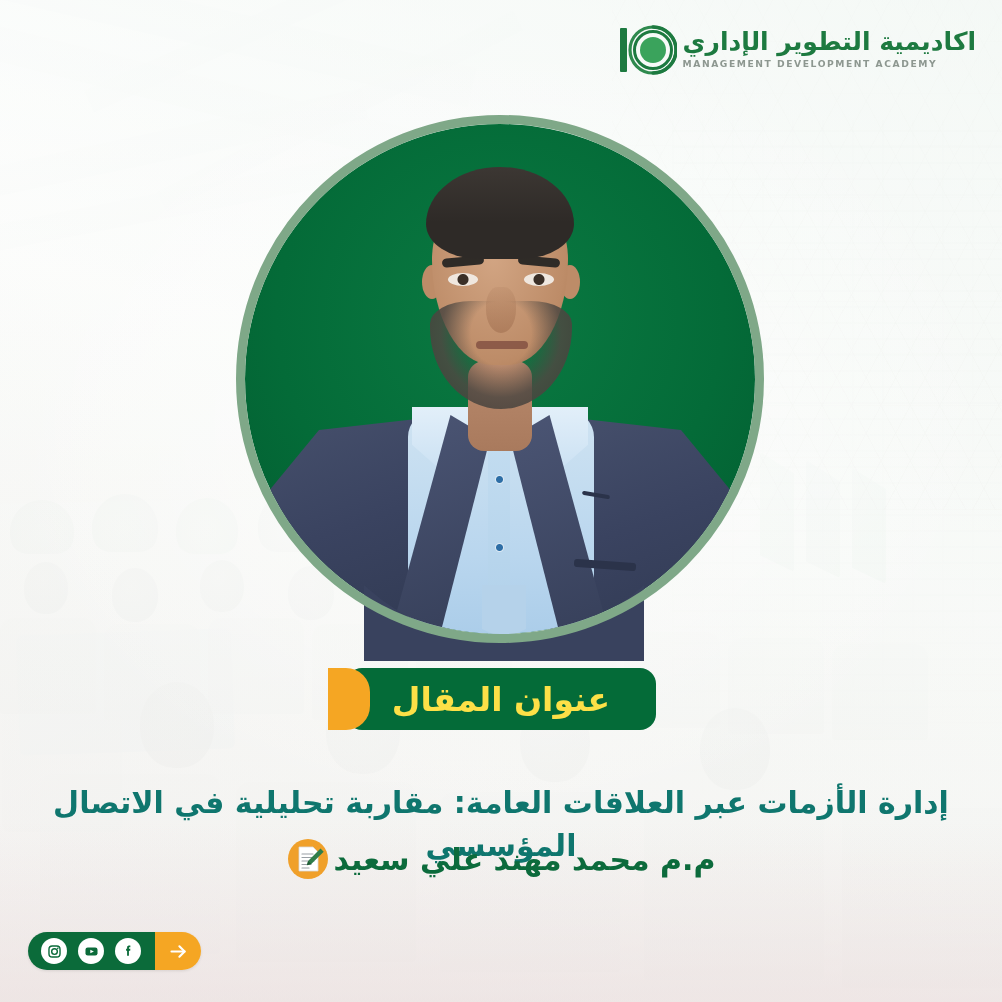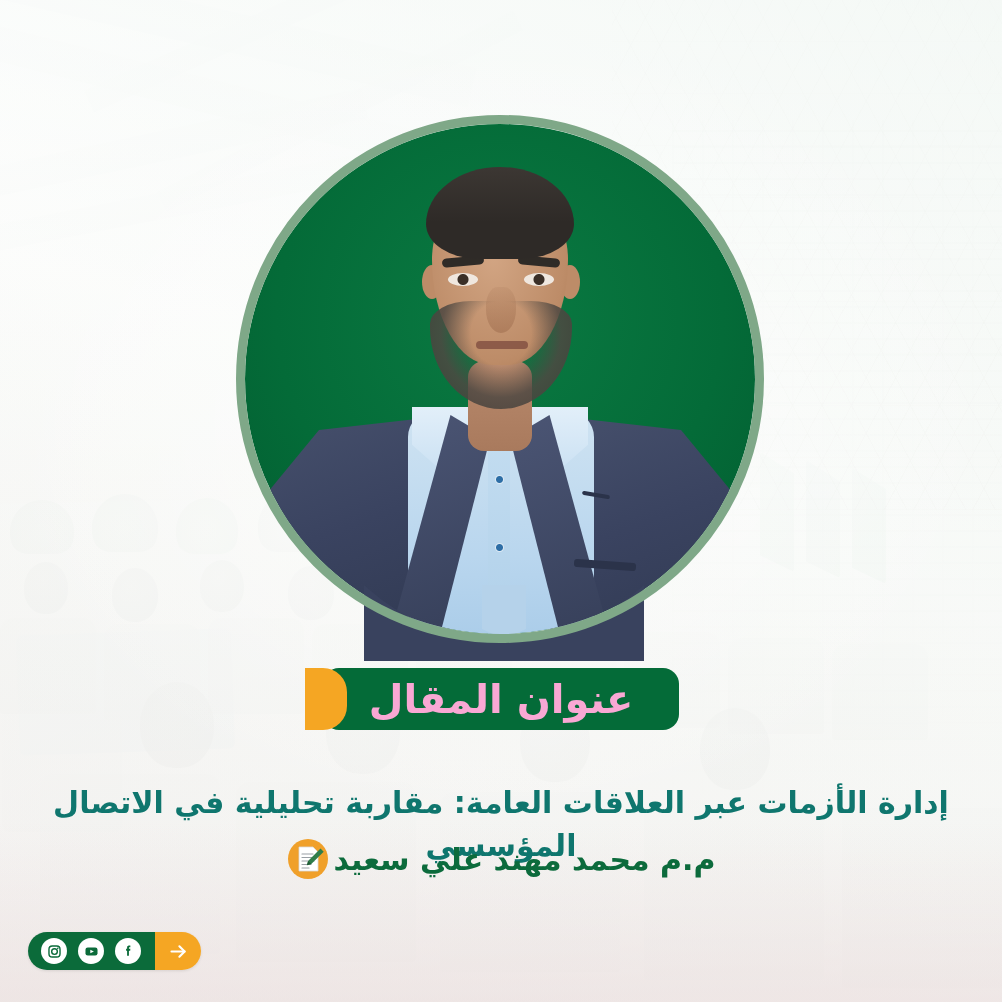--- a/index.html
+++ b/index.html
@@ -365,22 +365,22 @@
     display: inline-flex;
     align-items: center;
     justify-content: center;
     height: 62px;
     padding: 0 46px;
     background: #046b38;
     border-radius: 16px;
     z-index: 2;
   }
   .badge-label {
-    color: #f9a8d4;
-    font-size: 40px;
+    color: #fde047;
+    font-size: 33px;
     font-weight: 700;
     letter-spacing: 1px;
     white-space: nowrap;
     line-height: 1;
   }
   .badge-tip {
     position: absolute;
     left: -18px;
     top: 0;
     width: 42px;
@@ -525,20 +525,35 @@
       <div class="chair" style="left:440px; top:410px; width:180px; height:180px;"></div>
       <div class="chair" style="left:644px; top:418px; width:180px; height:180px;"></div>
       <div class="chair" style="left:842px; top:426px; width:180px; height:180px;"></div>
     </div>
 
     <div class="bg-wash"></div>
     <div class="bg-wash2"></div>
     <div class="bg-bottom-tint"></div>
   </div>
 
+  <div class="logo">
+    <div class="logo-text">
+      <div class="logo-ar">اكاديمية التطوير الإداري</div>
+      <div class="logo-en">MANAGEMENT DEVELOPMENT ACADEMY</div>
+    </div>
+    <div class="logo-mark">
+      <svg viewBox="0 0 58 52" width="58" height="52" aria-hidden="true">
+        <rect x="1" y="4" width="7" height="44" rx="1" fill="#1d7a40"></rect>
+        <circle cx="34" cy="26" r="23" fill="none" stroke="#2f8a4e" stroke-width="3.2"></circle>
+        <circle cx="34" cy="26" r="18.5" fill="none" stroke="#1d7a40" stroke-width="3"></circle>
+        <circle cx="34" cy="26" r="13" fill="#3aa35c"></circle>
+        <path d="M34 3 A23 23 0 0 1 34 49" fill="none" stroke="#1d7a40" stroke-width="3.4" stroke-linecap="round"></path>
+      </svg>
+    </div>
+  </div>
 
   <div class="portrait-wrap">
     <div class="portrait-disc"></div>
     <div class="portrait-ring"></div>
   </div>
 
   <div class="person">
 
     <div class="p-overflow">
       <svg viewBox="0 0 300 76" width="300" height="76" aria-hidden="true">

